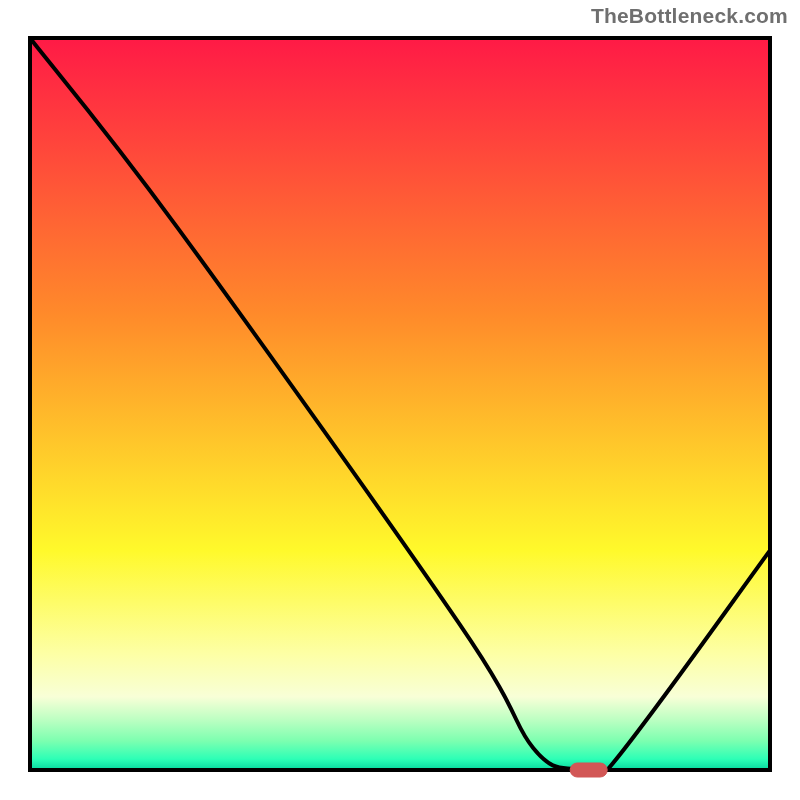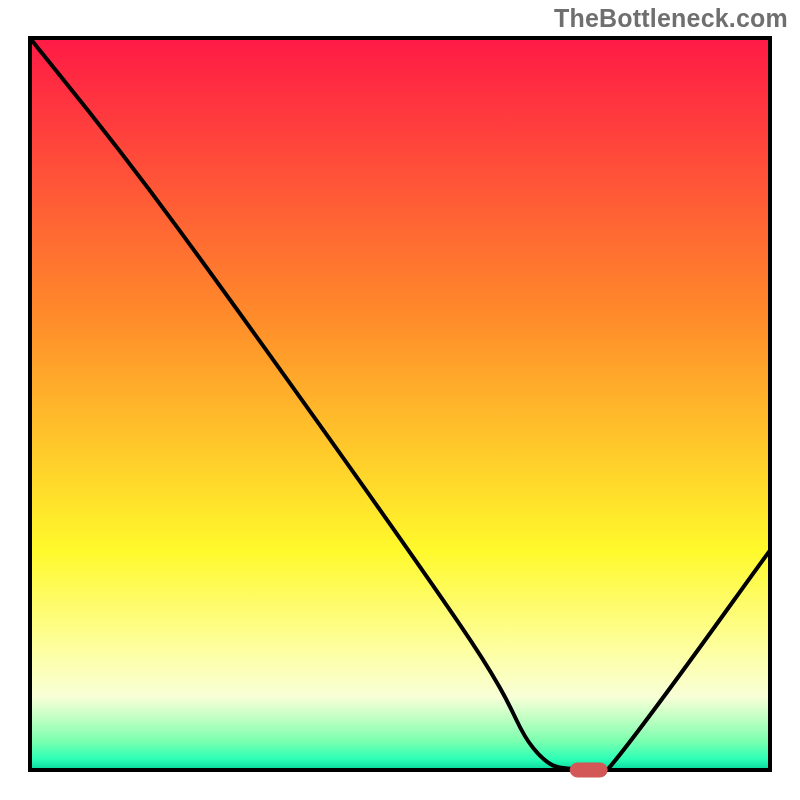--- a/index.html
+++ b/index.html
@@ -12,21 +12,21 @@
   }
   .wrap {
     position: relative;
     width: 800px;
     height: 800px;
   }
   .attribution {
     position: absolute;
     top: 4px;
     right: 12px;
-    font-size: 25px;
+    font-size: 21px;
     font-weight: 600;
     color: #6f6f6f;
     letter-spacing: 0.2px;
   }
   svg {
     display: block;
   }
 </style>
 </head>
 <body>

